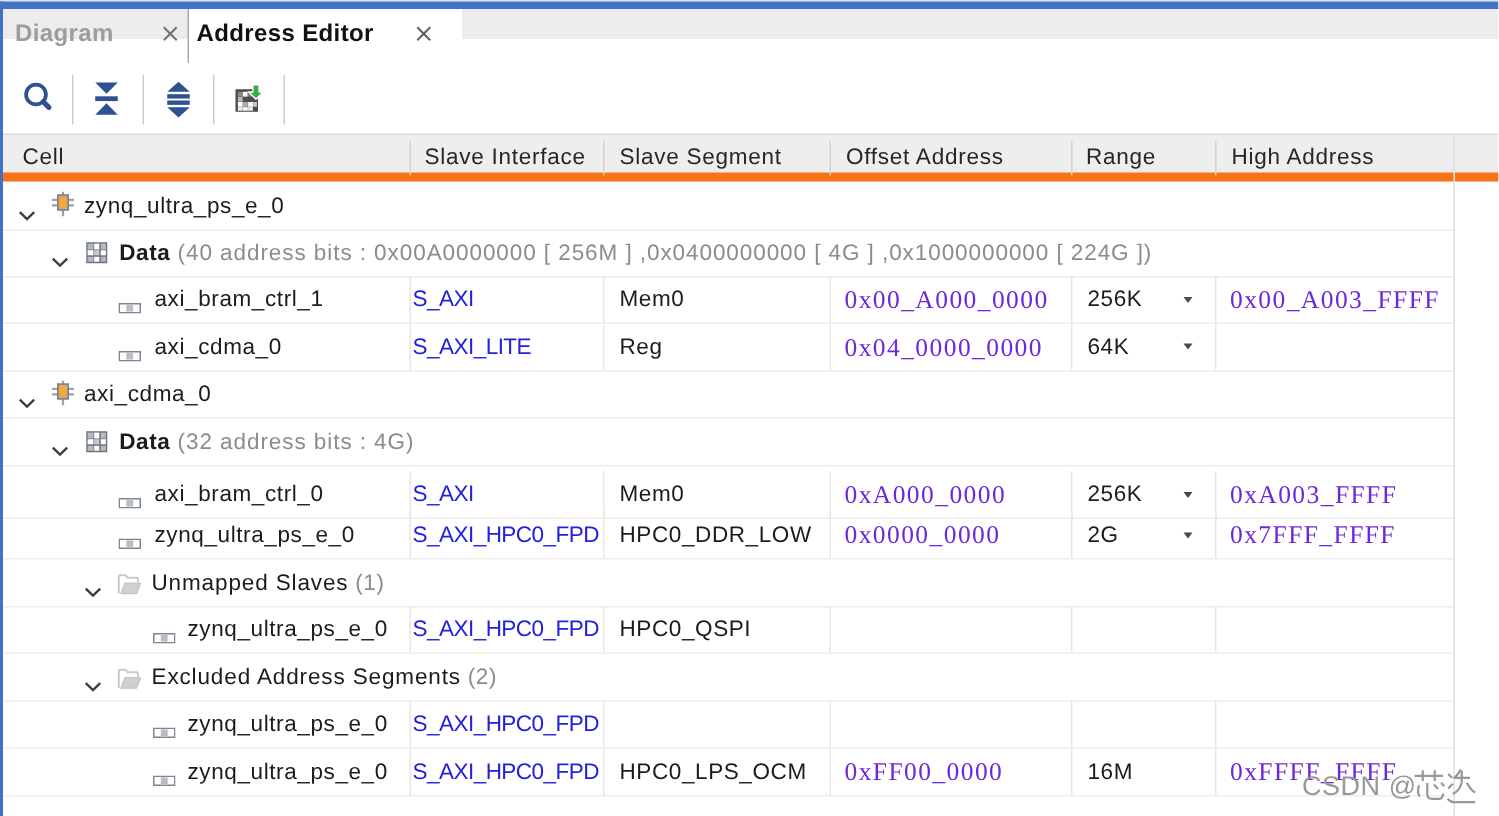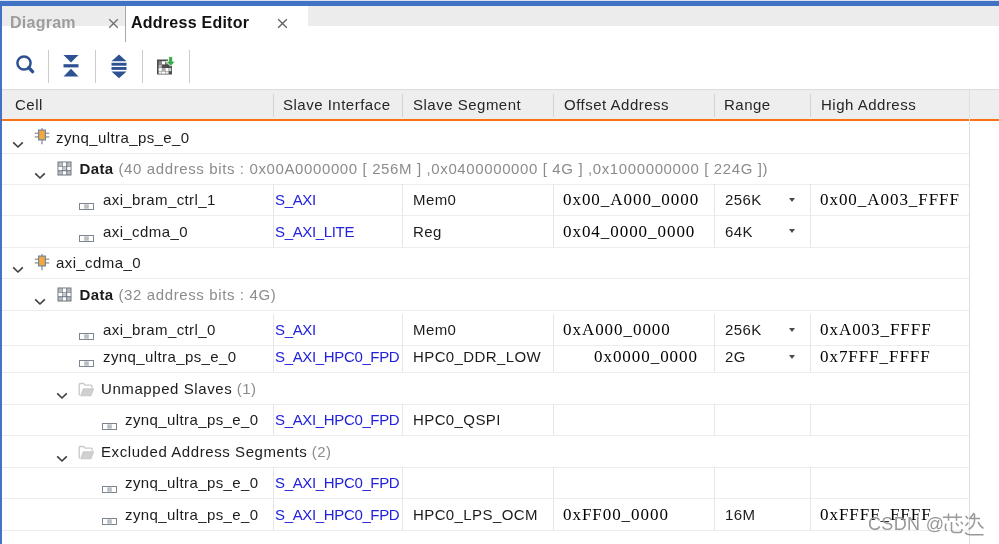--- a/index.html
+++ b/index.html
@@ -15,32 +15,32 @@
   #tab1 .lbl{position:absolute;left:8px;top:8px;}
   #tab1 .x{position:absolute;left:106px;top:9px;}
   #tabsep{left:123px;top:0;width:1px;height:36px;background:#a9a9a9;position:absolute;}
   #tab2{left:124px;width:182px;background:#ffffff;color:#111111;}
   #tab2 .lbl{position:absolute;left:5px;top:8px;}
   #tab2 .x{position:absolute;left:151px;top:9px;}
   #toolbar{left:2px;top:42px;width:997px;height:47px;background:#ffffff;}
   .tsep{position:absolute;top:8px;width:1px;height:33px;background:#cccccc;}
   
   #header{left:2px;top:89px;width:997px;height:32px;background:#eeeeee;
-          border-top:1px solid #dcdcdc;border-bottom:2px solid #f97316;box-sizing:border-box;
+          border-top:1px solid #dcdcdc;border-bottom:6px solid #f97316;box-sizing:border-box;
           font-size:15px;letter-spacing:.5px;color:#262626;}
   .hcell{position:absolute;top:0;height:30px;line-height:30px;}
   .hsep{position:absolute;top:4px;width:1px;height:23px;background:#d2d2d2;}
   
   .row{position:absolute;left:2px;width:967px;height:31px;border-bottom:1px solid #ededed;font-size:15px;}
   .row .c{position:absolute;top:0;height:31px;line-height:31px;white-space:pre;}
   .t{color:#1c1c1c;letter-spacing:.4px;}
   .gy{color:#8c8c8c;letter-spacing:.4px;}
   .gy2{color:#8c8c8c;letter-spacing:.62px;}
   .lk{color:#2222dd;letter-spacing:-.35px;}
-  .mono{font-family:"Liberation Serif",serif;font-size:17px;letter-spacing:.95px;color:#000000;}
+  .mono{font-family:"Liberation Serif",serif;font-size:17px;letter-spacing:.95px;color:#6d28d9;}
   .vl{position:absolute;top:0;height:31px;width:1px;background:#e6e6e6;}
   .caret{position:absolute;width:0;height:0;border-left:3.4px solid transparent;border-right:3.4px solid transparent;border-top:4.2px solid #4a4a4a;top:13.5px;}
   .chev{position:absolute;top:13px;}
   .icon{position:absolute;}
   #gutter{left:969px;top:89px;width:1px;height:455px;background:#e0e0e0;}
   #wm{left:867px;top:511px;width:132px;height:30px;color:#4d7c0f;}
 </style></head>
 <body>
 <div class="abs" id="topline"></div>
 <div class="abs" id="topbar"></div>
@@ -244,21 +244,21 @@
       <div class="vl" style="left:550.5px"></div>
       <div class="vl" style="left:712px"></div>
       <div class="vl" style="left:808px"></div>
       <span class="icon" style="left:77px;top:12px"><svg width="15" height="7" viewBox="0 0 15 7">
           <rect x="0.5" y="0.5" width="14" height="6" fill="#ffffff" stroke="#7d8591" stroke-width="1"></rect>
           <rect x="5.2" y="1.3" width="4.6" height="4.4" fill="#b9bec5"></rect>
         </svg></span>
       <div class="c t" style="left:101px">zynq_ultra_ps_e_0</div>
       <div class="c lk" style="left:273px">S_AXI_HPC0_FPD</div>
       <div class="c t" style="left:411px">HPC0_DDR_LOW</div>
-      <div class="c mono" style="left:592px">0x0000_0000</div>
+      <div class="c mono" style="left:561px">0x0000_0000</div>
       <div class="c t" style="left:723px">2G</div>
       <div class="caret" style="left:786.5px"></div>
       <div class="c mono" style="left:818px">0x7FFF_FFFF</div>
     </div>
     <div class="row" style="top:372.9px">
       <span class="chev" style="left:54px"><svg width="12" height="8" viewBox="0 0 12 8">
           <path d="M1.2,1.4 L6,6 L10.8,1.4" fill="none" stroke="#3d3d3d" stroke-width="1.6"></path>
         </svg></span>
       <span class="icon" style="left:76px;top:9px"><svg width="16" height="15" viewBox="0 0 16 15">
           <path d="M1.2,13.5 V2.4 q0,-0.9 0.9,-0.9 h3.6 l1.4,1.6 h6 q0.9,0 0.9,0.9 V6.2" fill="none" stroke="#c9c9c9" stroke-width="1.3"></path>

